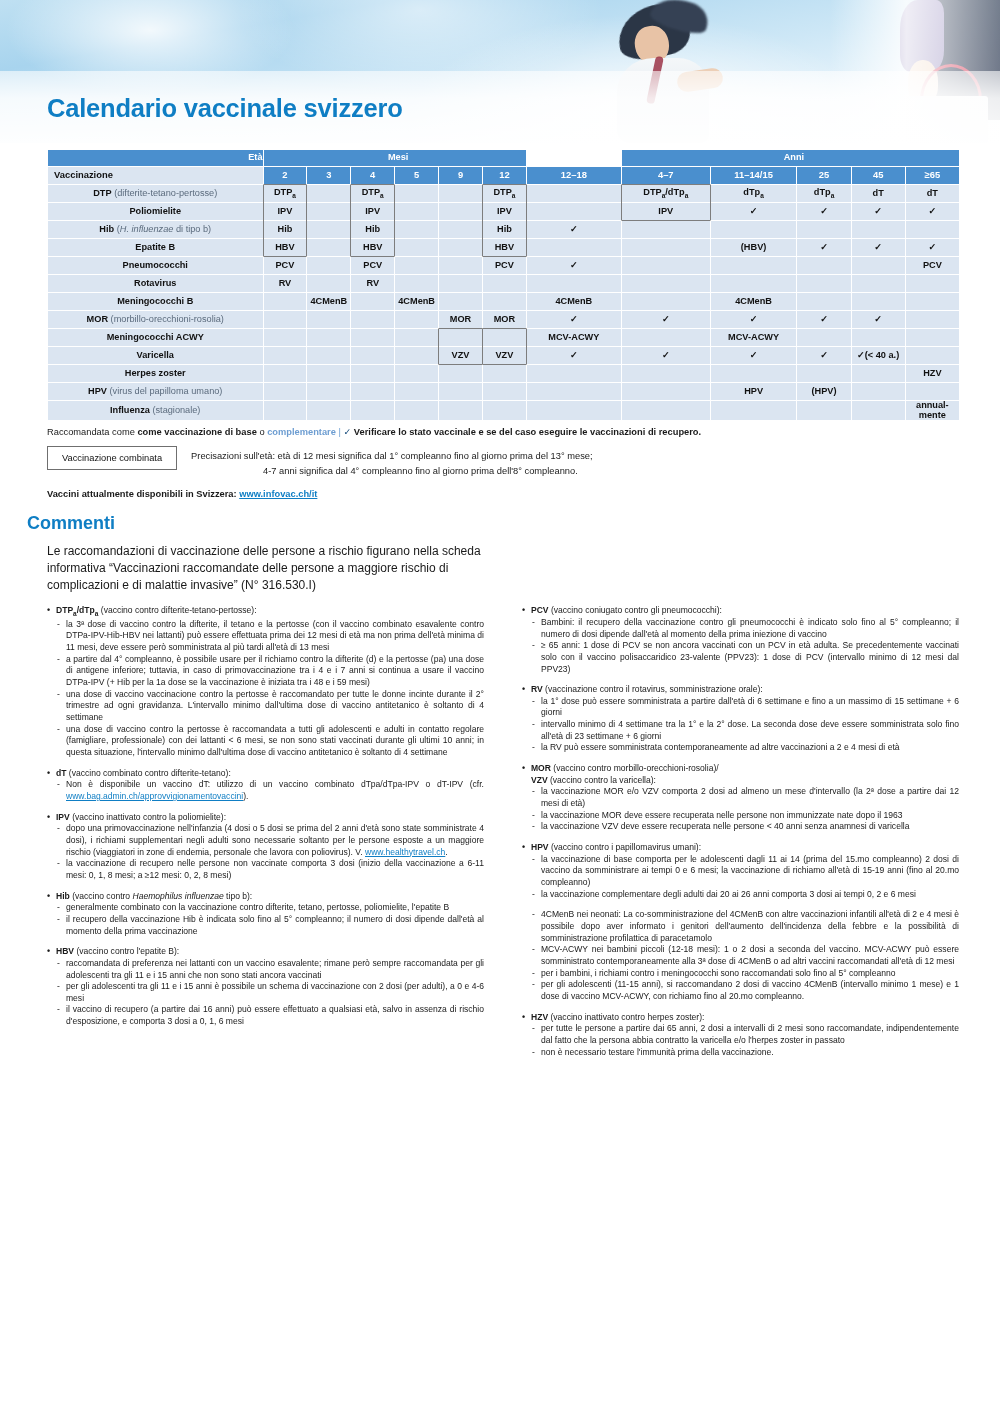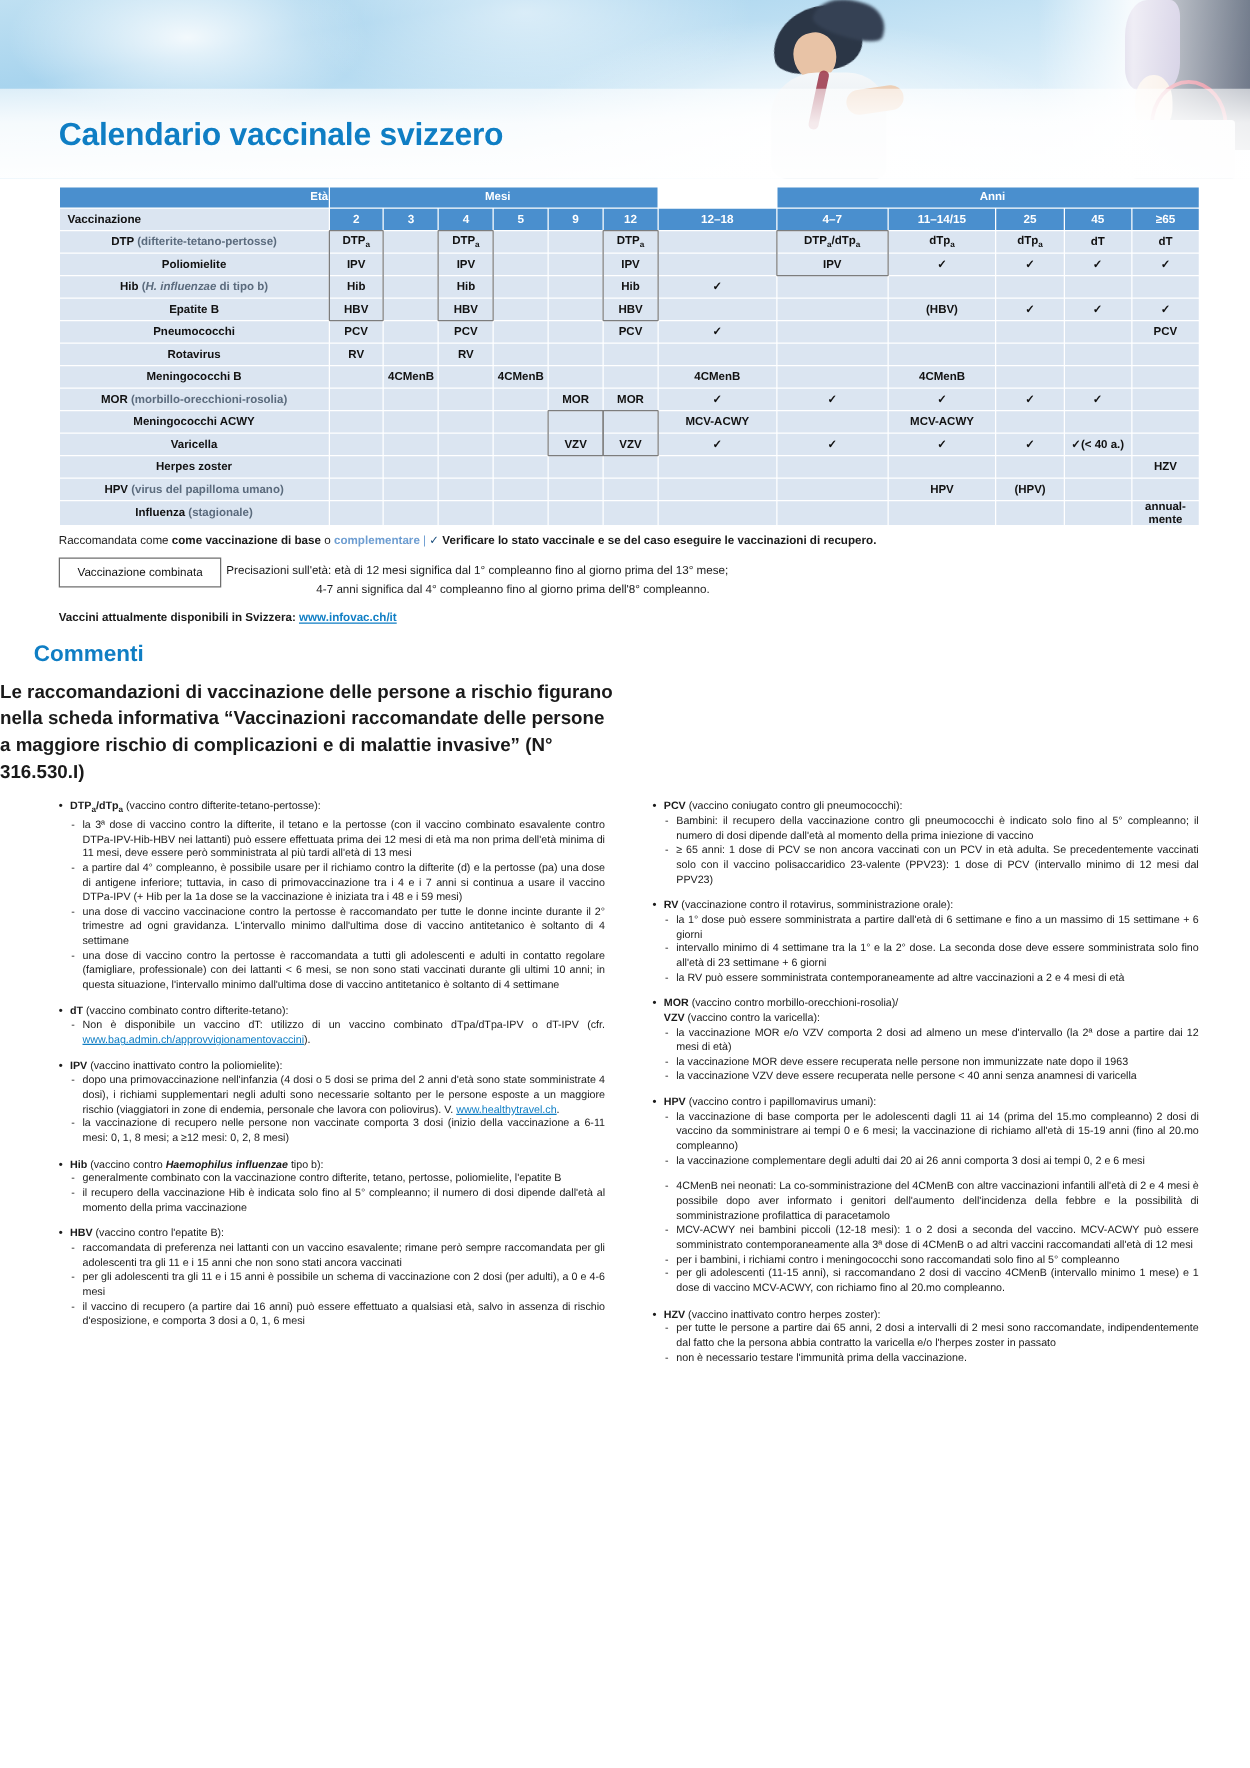--- a/index.html
+++ b/index.html
@@ -124,21 +124,21 @@
   tr.hdr-top th.lbl { text-align: right; padding-right: 0; }
   tr.hdr-top th.blank { background: #ffffff; }
   tr.hdr-top th.grp { text-align: center; padding-left: 7px; }
   tr.hdr-cols th { background: #4a8fce; color: #fff; height: 17px; font-size: 9.4px; }
   tr.hdr-cols th.lbl { text-align: left; padding-left: 6px; background:#dbe5f1; color:#111; }
 
   td.rowlbl {
     text-align: left; padding-left: 6px; font-weight: bold;
     font-size: 9.6px; color: #111;
   }
-  td.rowlbl .paren { font-weight: bold; color: #5b6b7d; margin-top: 47px; }
+  td.rowlbl .paren { font-weight: normal; color: #5b6b7d; margin-top: 47px; }
   td.rowlbl .ital { font-style: italic; }
 
   .blue { color: #6d9dd1; }
   .chk { color: #1b4f7e; font-size: 9px; font-weight: normal; }
   .chk-note { color: #1b4f7e; font-size: 8.4px; font-weight: normal; }
   td.tall { height: 25px; }
   td.tall2 { height: 23px; }
   .stack { display:block; line-height: 1.05; }
 
   
@@ -151,52 +151,52 @@
   .legend {
     margin: 5px 0 0 0; padding-left: 47px; padding-right: 40px;
     font-size: 9.3px; color: #1a1a1a;
   }
   .legend .b { font-weight: bold; }
   .legend .compl { color: #6d9dd1; font-weight: bold; }
   .legend .sep { color: #6d9dd1; }
   .legend .tick { color: #1b4f7e; }
 
   .legend-row2 {
-    display: flex; align-items: flex-start; gap: 4px;
+    display: flex; align-items: flex-start; gap: 14px;
     padding-left: 47px; margin-top: 9px;
   }
   .combo-key {
     border: 1.2px solid #6f6f6f; background: #fff;
     font-size: 9.3px; padding: 6px 14px; color: #111; white-space: nowrap;
   }
   .prec { font-size: 9.3px; line-height: 1.55; padding-top: 3px; }
   .prec .l2 { display:block; padding-left: 72px; }
 
   .avail { padding-left: 47px; margin-top: 11px; font-size: 9.3px; font-weight: bold; }
   .lnk { color: #0f7ec4; text-decoration: underline; }
 
   
   h2.commenti {
     padding-left: 27px; margin: 14px 0 9px 0;
     font-size: 18px; color: #0f7ec4; font-weight: bold;
   }
   .intro {
-    padding-right: 505px;
-    font-size: 15px; font-weight: bold; line-height: 1.42; margin-bottom: 11px;
+    padding-left: 47px; padding-right: 505px;
+    font-size: 12px; font-weight: normal; line-height: 1.42; margin-bottom: 11px;
   }
   .cols {
     display: flex; gap: 38px; padding: 0 40px 0 47px;
     font-size: 8.55px; line-height: 1.365;
   }
   .col { width: 437px; }
   .blk { margin-bottom: 9px; }
   .b1 { position: relative; padding-left: 9px; font-weight: bold; }
   .b1::before { content: "•"; position: absolute; left: 0; top: -1px; font-size: 9px; }
   .b1 .norm { font-weight: normal; }
-  .b1 .ital { font-style: italic; font-weight: bold; }
+  .b1 .ital { font-style: italic; font-weight: normal; }
   .b1 .bold2 { font-weight: bold; }
   ul.sub { list-style: none; margin: 0; padding: 0 0 0 9px; }
   ul.sub li {
     position: relative; padding-left: 10px; margin-top: 0px;
     text-align: justify;
   }
   ul.sub li::before {
     content: "-"; position: absolute; left: 1px; top: 0;
   }
 </style>

